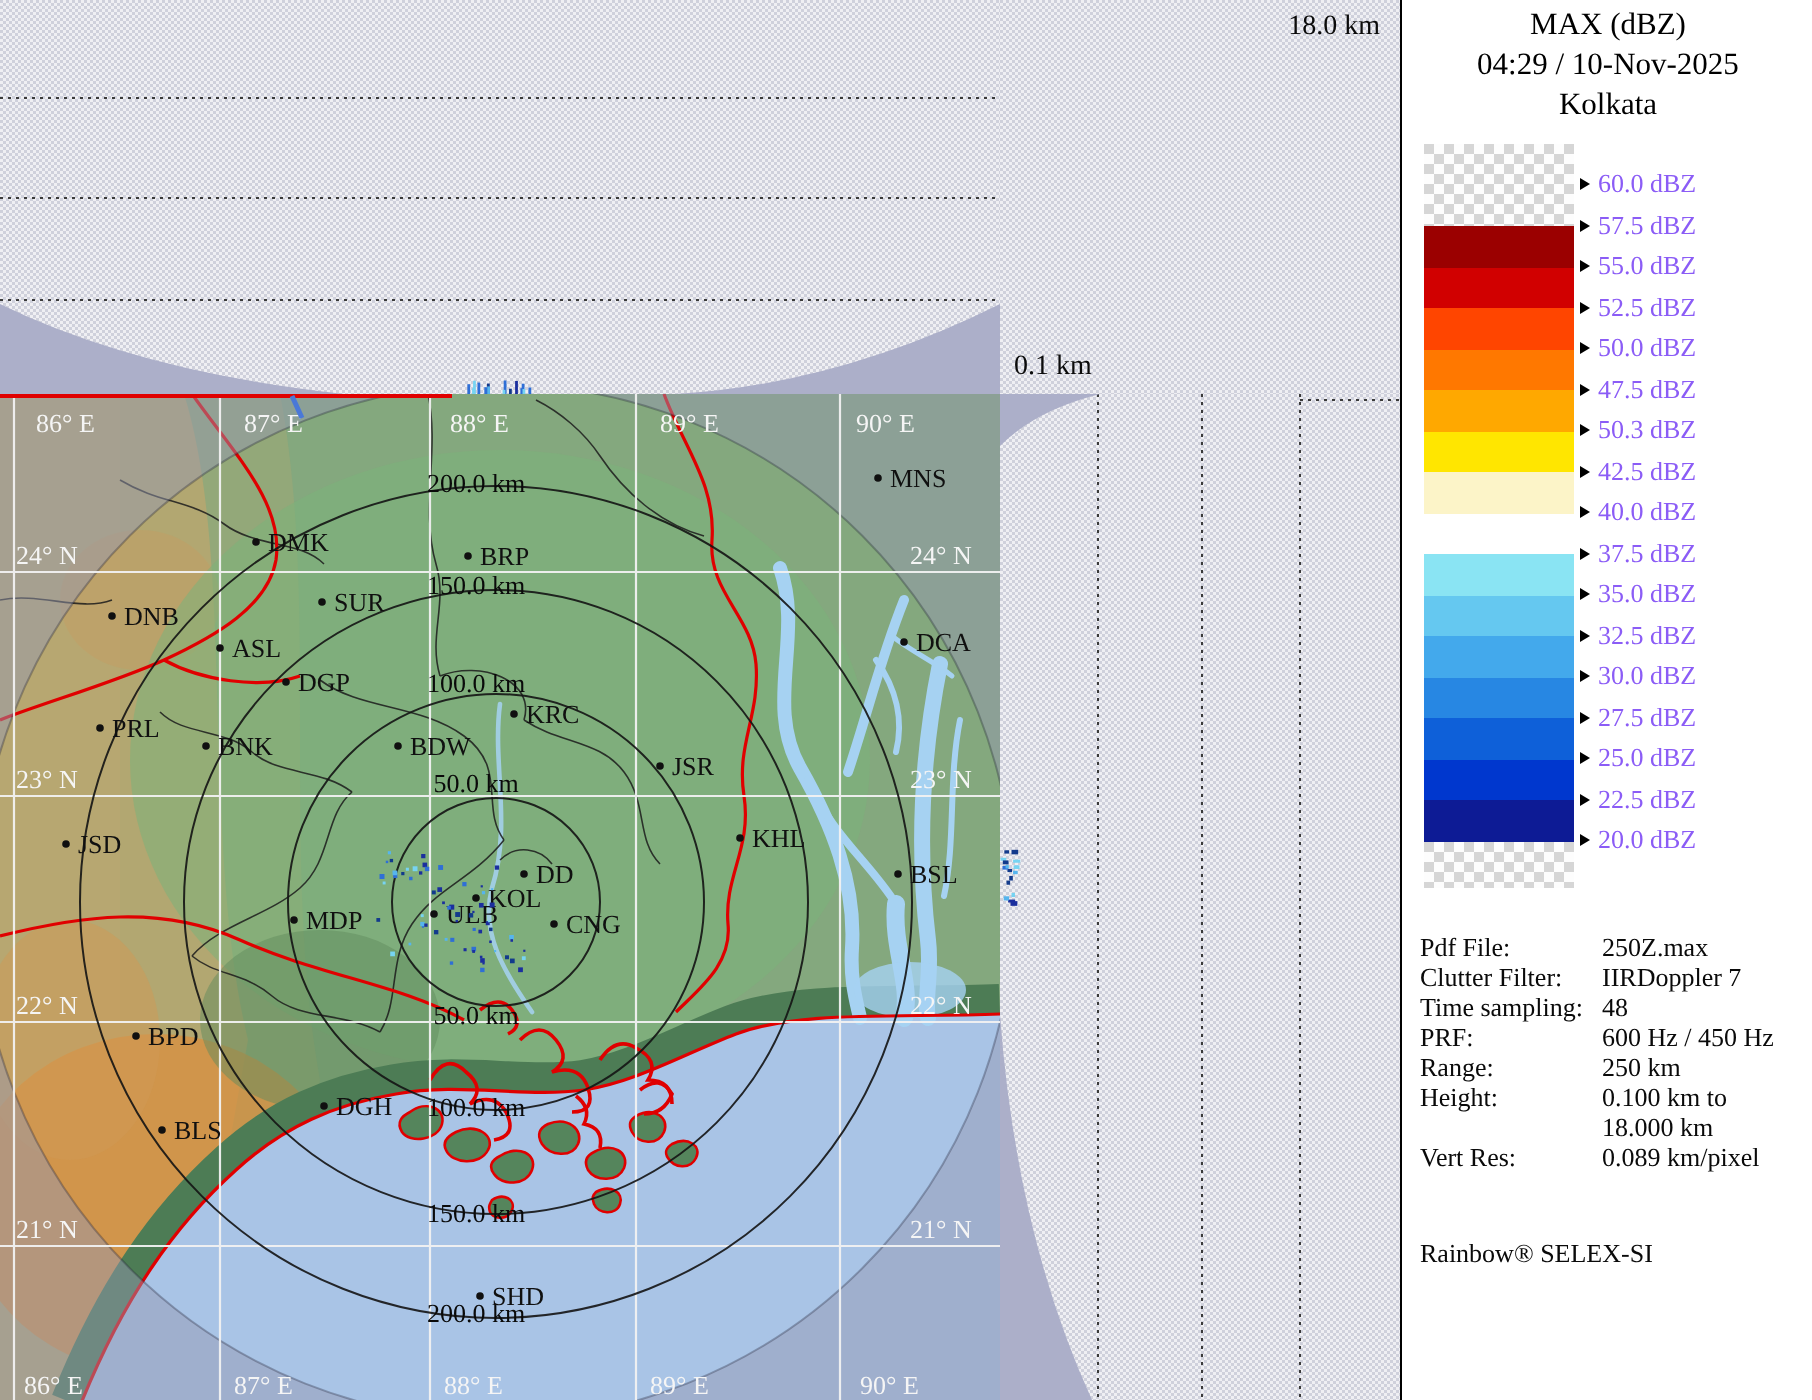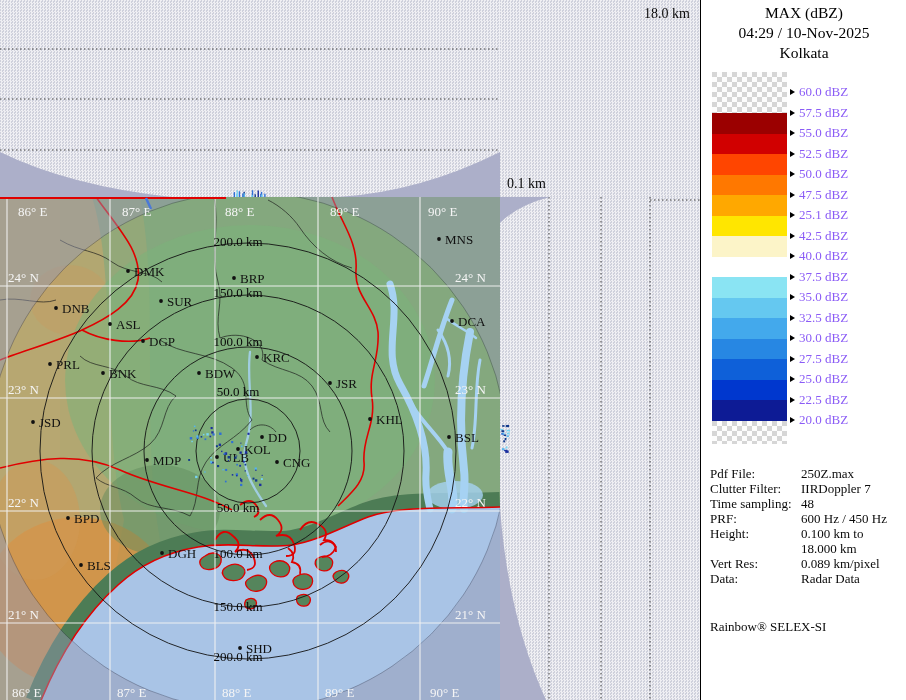--- a/index.html
+++ b/index.html
@@ -391,21 +391,21 @@
         <div class="scale-label" style="top: 94px;">
           <span class="tri"></span>
           <span>50.0 dBZ</span>
         </div>
         <div class="scale-label" style="top: 114.5px;">
           <span class="tri"></span>
           <span>47.5 dBZ</span>
         </div>
         <div class="scale-label" style="top: 135px;">
           <span class="tri"></span>
-          <span>25.1 dBZ</span>
+          <span>50.3 dBZ</span>
         </div>
         <div class="scale-label" style="top: 155.5px;">
           <span class="tri"></span>
           <span>42.5 dBZ</span>
         </div>
         <div class="scale-label" style="top: 176px;">
           <span class="tri"></span>
           <span>40.0 dBZ</span>
         </div>
         <div class="scale-label" style="top: 196.5px;">
@@ -453,32 +453,32 @@
         </div>
         <div class="meta-row">
           <span>Time sampling:</span>
           <span>48</span>
         </div>
         <div class="meta-row">
           <span>PRF:</span>
           <span>600 Hz / 450 Hz</span>
         </div>
         <div class="meta-row">
+          <span>Range:</span>
+          <span>250 km</span>
+        </div>
+        <div class="meta-row">
           <span>Height:</span>
           <span>0.100 km to</span>
         </div>
         <div class="meta-row">
           <span></span>
           <span>18.000 km</span>
         </div>
         <div class="meta-row">
           <span>Vert Res:</span>
           <span>0.089 km/pixel</span>
-        </div>
-        <div class="meta-row">
-          <span>Data:</span>
-          <span>Radar Data</span>
         </div>
       </div>
     <div class="meta-footer">Rainbow® SELEX-SI</div>
   </div>
 
 </div>
 
 </body></html>

